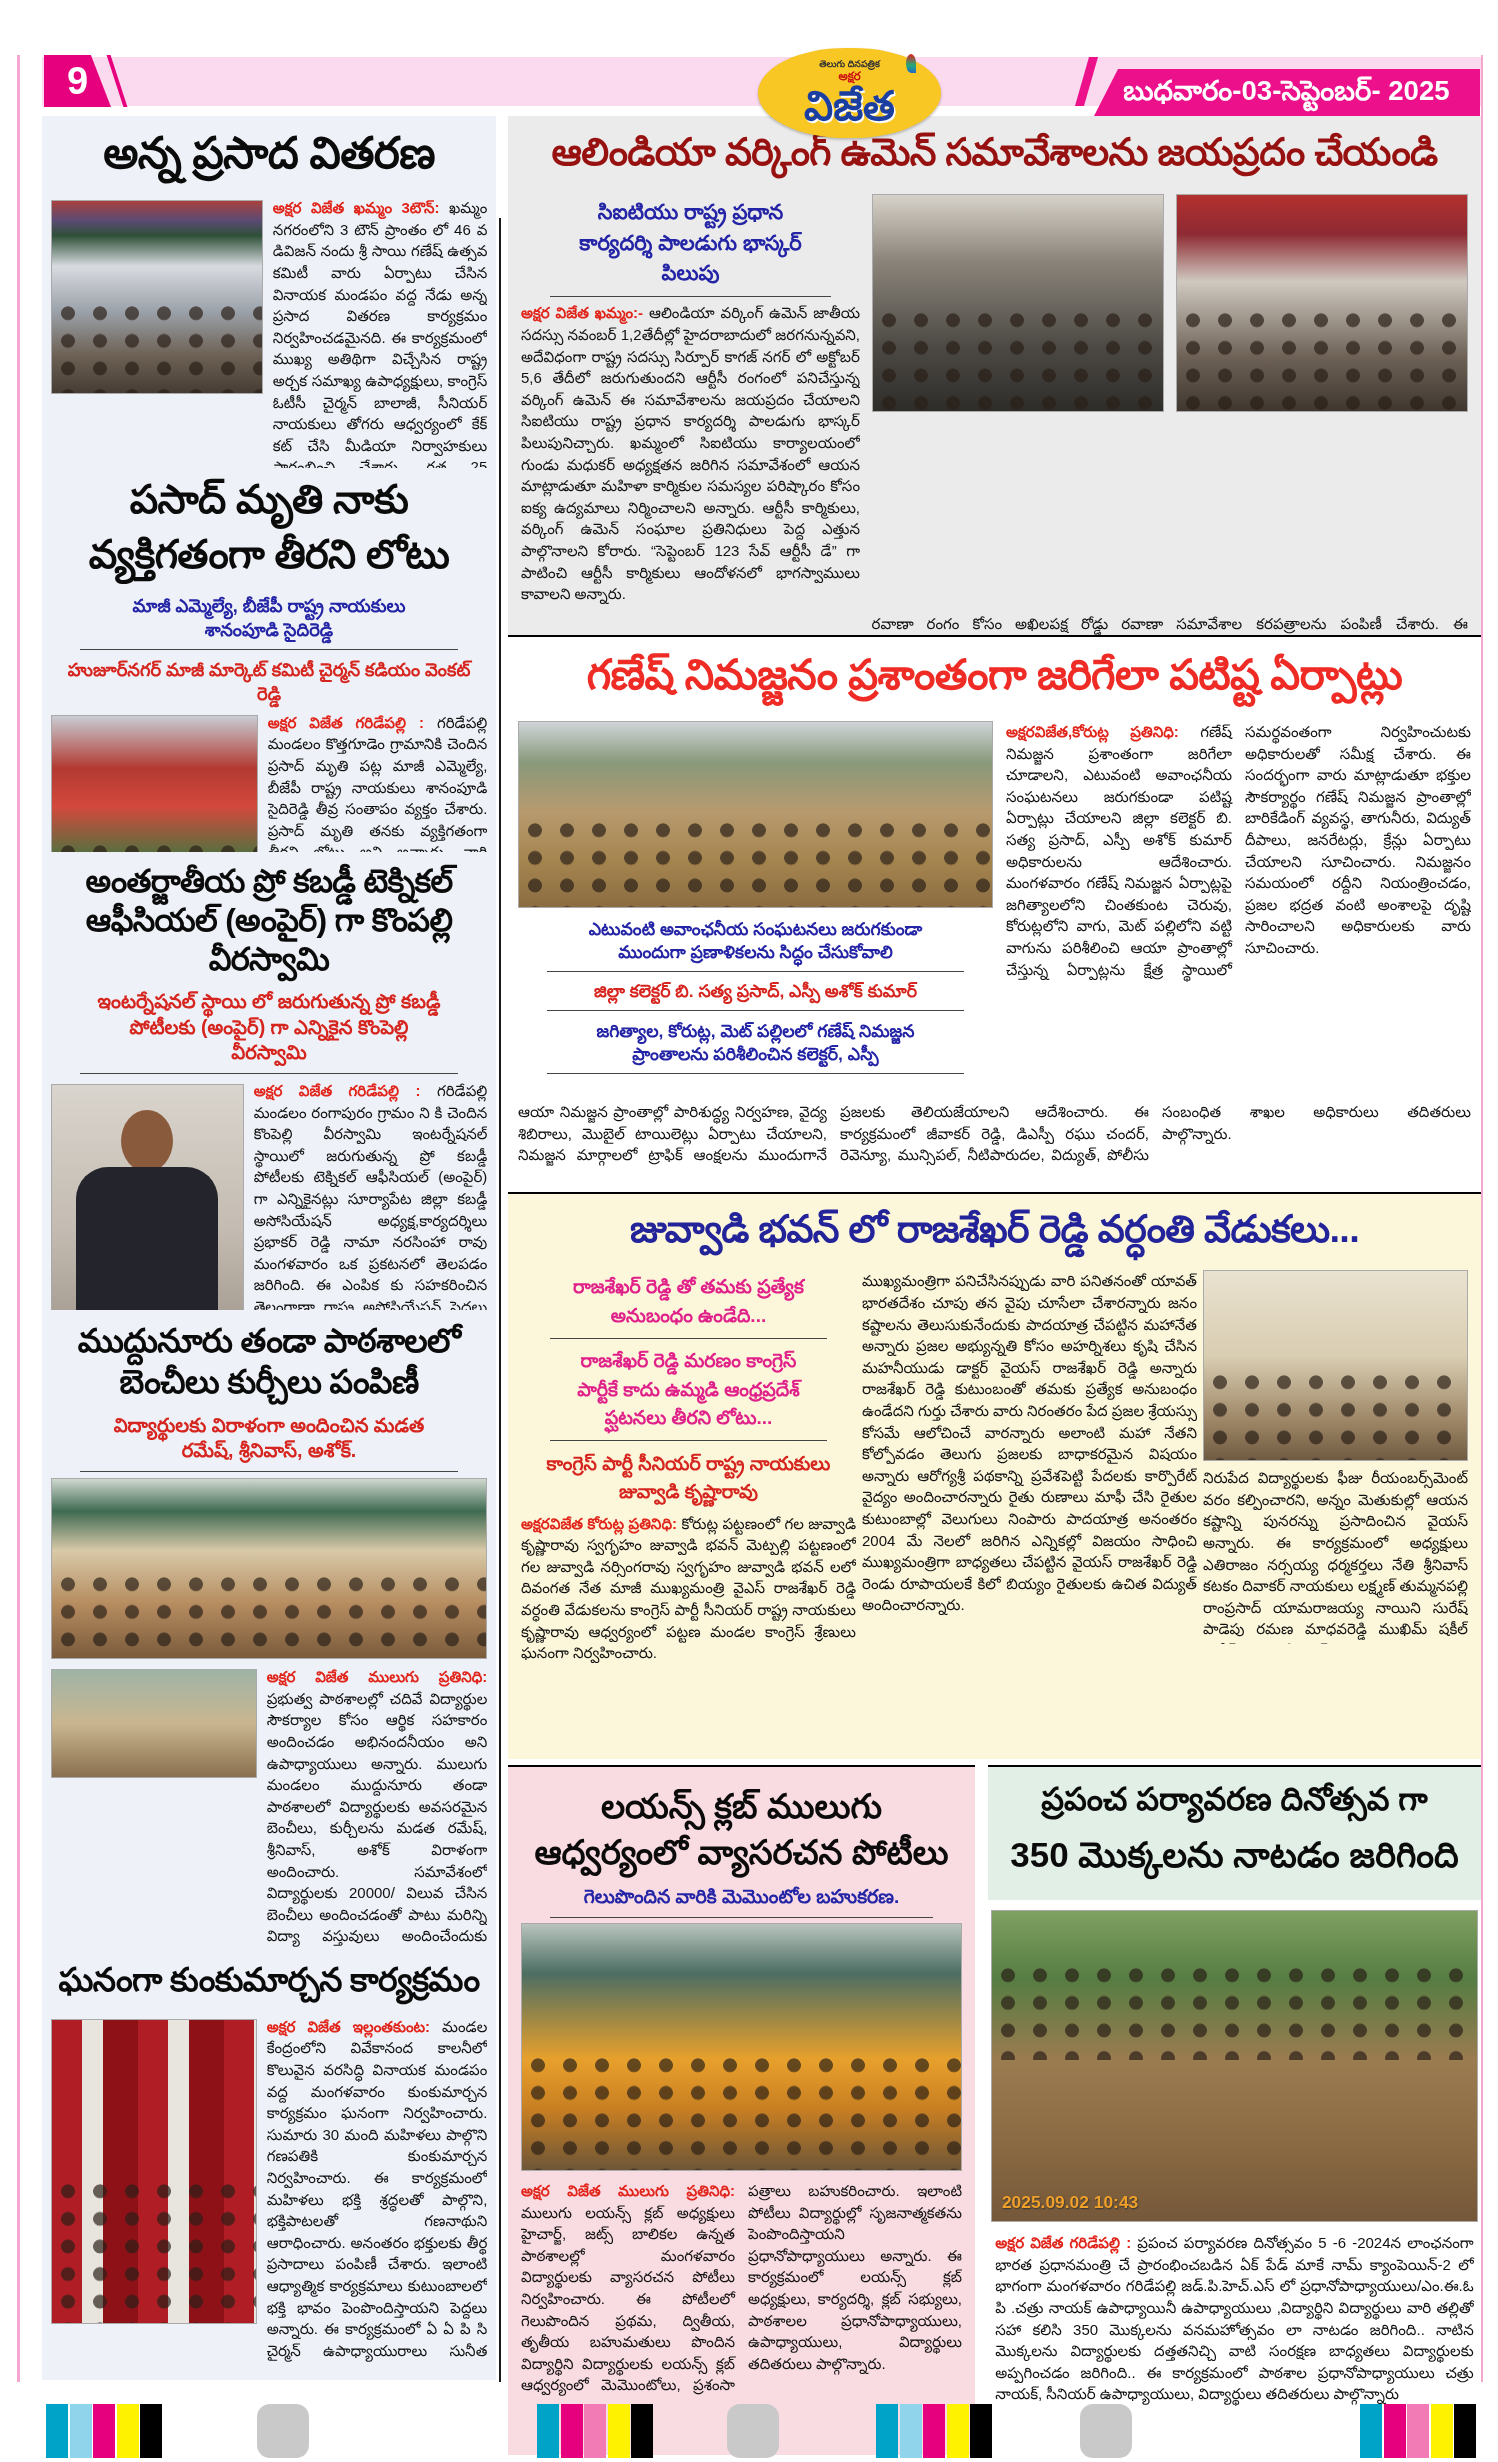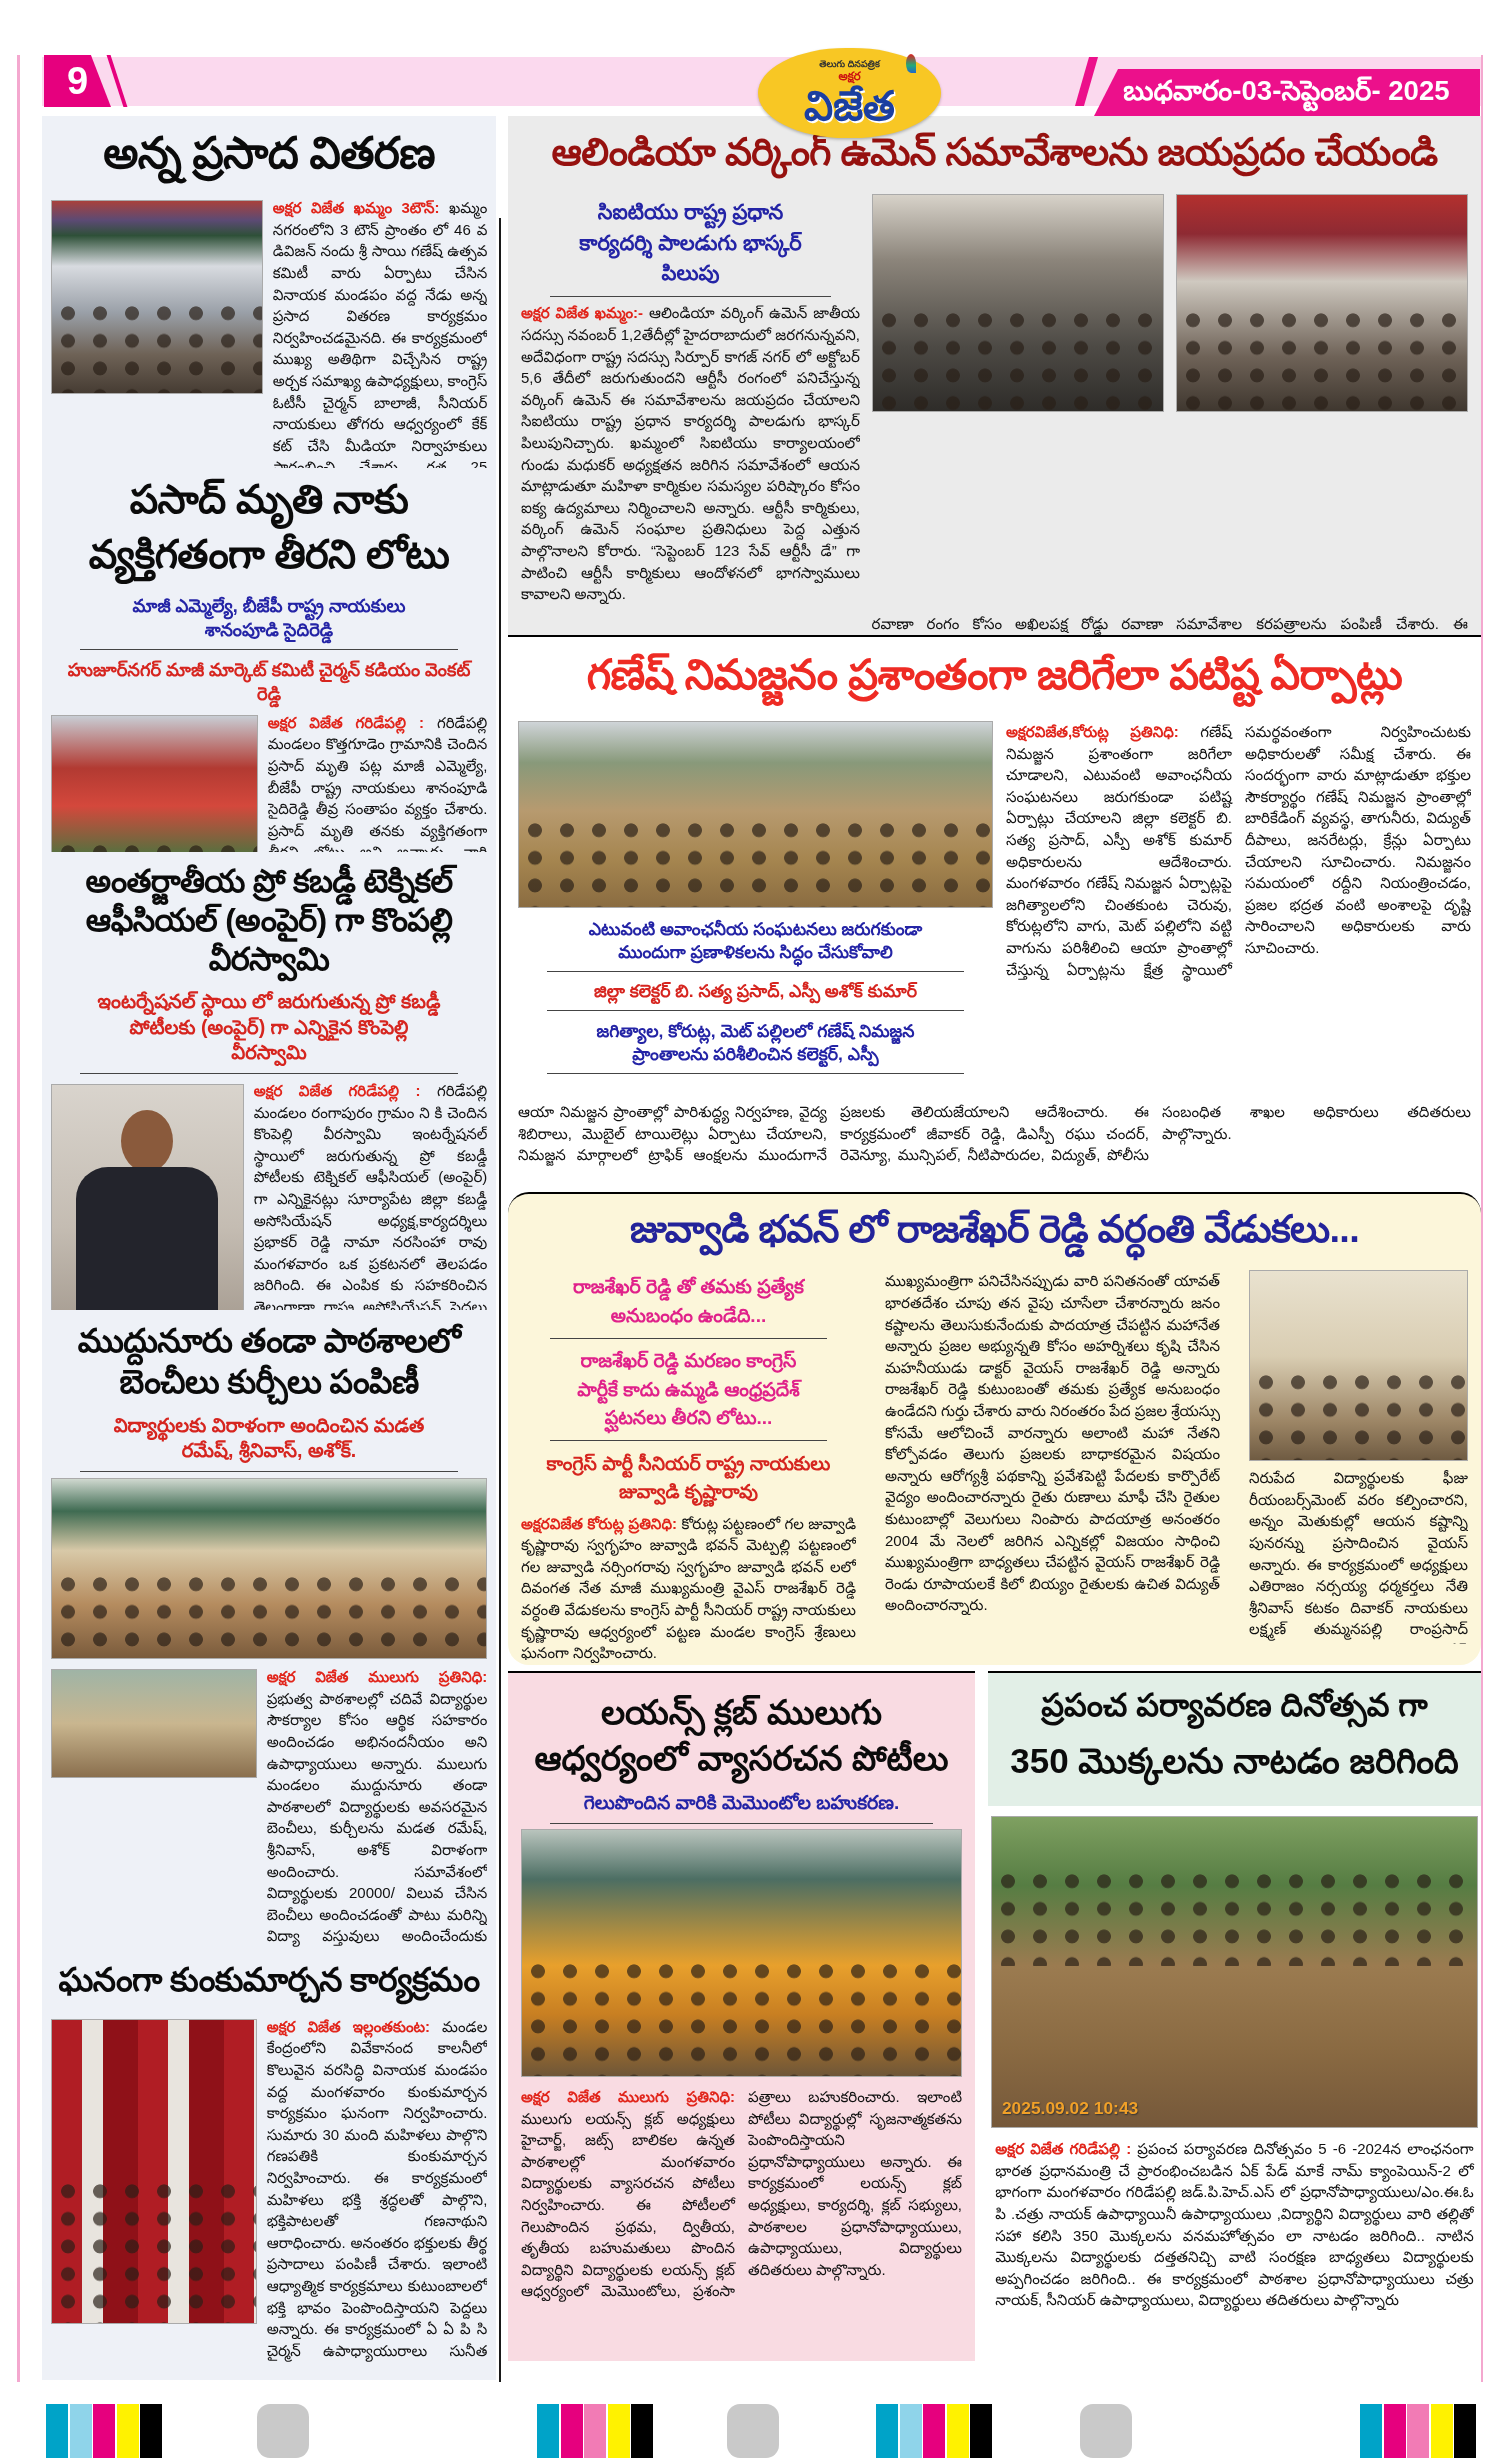--- a/index.html
+++ b/index.html
@@ -96,23 +96,23 @@
   .sec-ganesh { height:557px; background:#fff; border-top:2.2px solid #000; padding:4.4px 10px; }
   .g-h { font-size:42px; font-weight:800; color:#ee2b24; text-align:center; padding:10px 0 11.6px; letter-spacing:-0.7px; }
   .g-wrap { display:flex; gap:13px; }
   .g-left { width:475px; flex:0 0 auto; }
   .ph-g { height:187px; width:100%; }
   .g-caps { padding-top:7.3px; }
   .g-caps .sub { font-size:17.4px; }
   .g-right { flex:1; column-count:2; column-gap:13px; height:368px; overflow:hidden; }
   .g-bottom { column-count:3; column-gap:13px; height:86px; overflow:hidden; margin-top:12px; }
 
-  .sec-juvvadi { height:473px; background:#fcf6da; border-top:2.2px solid #000; padding:5.8px 13px;border-radius:21px; }
+  .sec-juvvadi { height:567px; background:#fcf6da; border-top:2.2px solid #000; padding:5.8px 13px; }
   .j-h { font-size:38px; font-weight:800; color:#23239a; text-align:center; padding:8.7px 0 10px; letter-spacing:-0.7px; }
-  .j-wrap { display:flex; gap:29px; }
+  .j-wrap { display:flex; gap:6px; }
   .j-c1 { width:335px; flex:0 0 auto; }
   .j-c1 .sub { font-size:19px; line-height:1.5; }
   .j-c1 .bp { height:151px; }
   .j-c2 { width:335px; flex:0 0 auto; }
   .j-c2 .bp { height:377px; }
   .j-c3 { flex:1; }
   .ph-j { height:191px; width:100%; }
   .j-c3 .bp { height:177px; margin-top:5.8px; }
 
   .row-bottom { display:flex; gap:13px; margin-top:5.8px; height:690px; }

